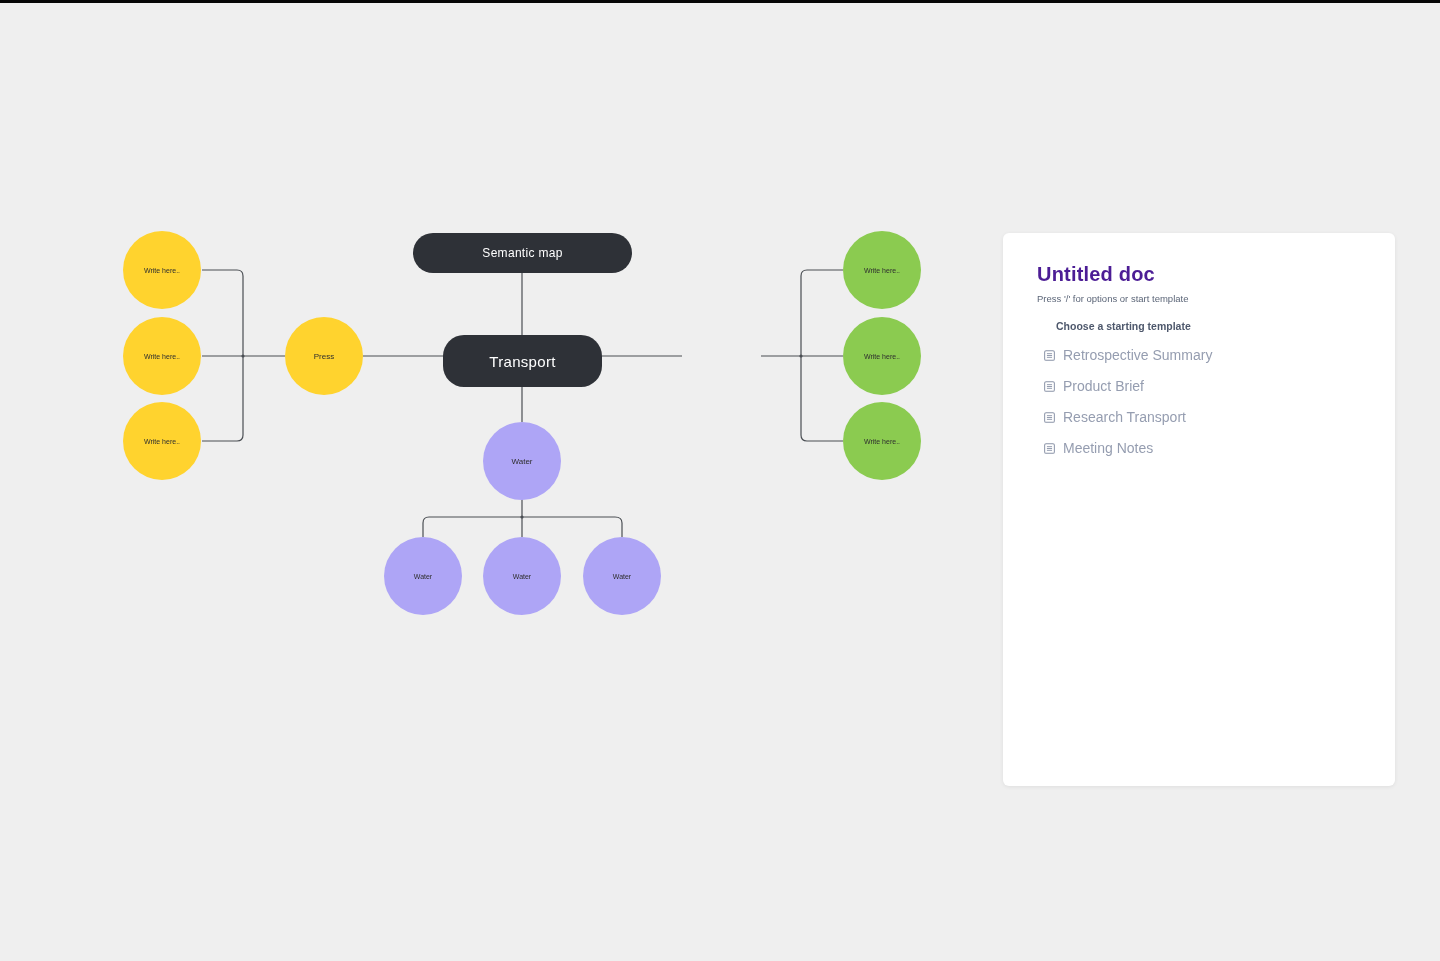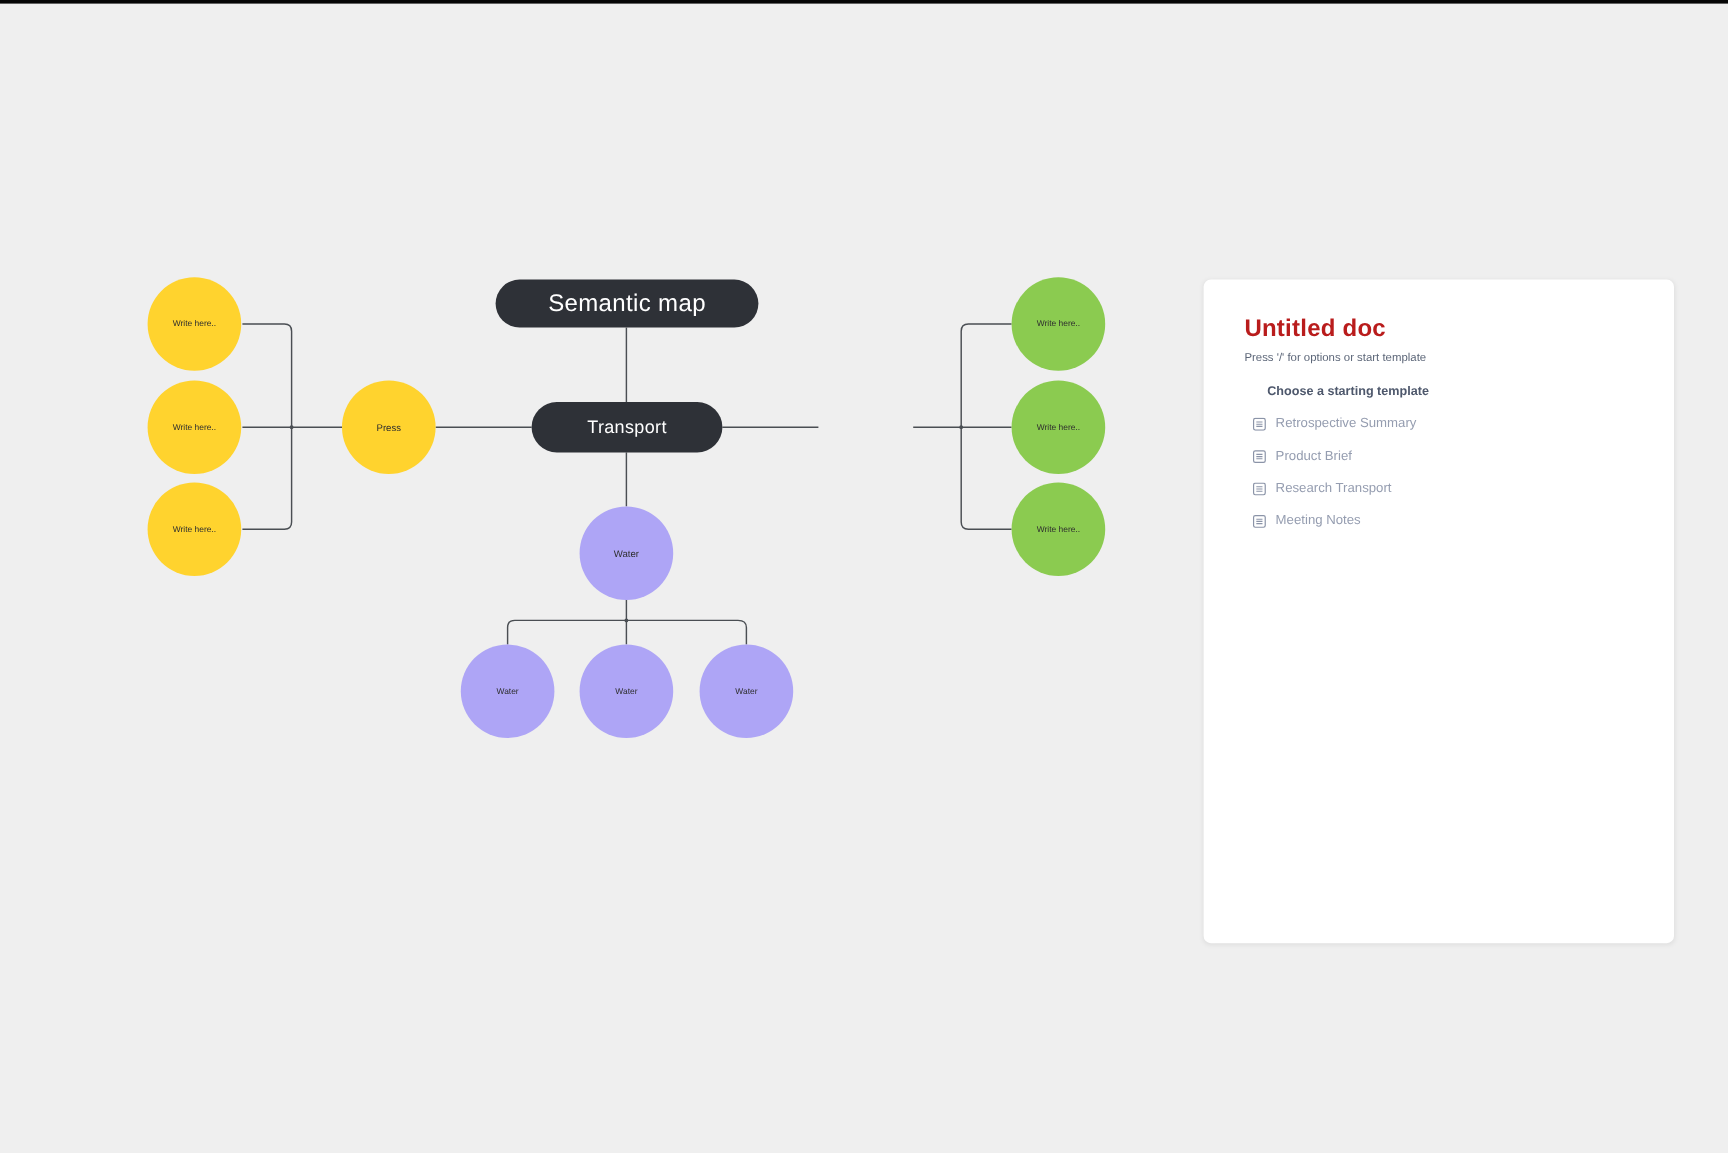--- a/index.html
+++ b/index.html
@@ -11,39 +11,39 @@
     position:relative;
   }
   .topbar { position:absolute; top:0; left:0; width:1440px; height:3px; background:#060606; z-index:5; }
   .canvas { position:absolute; inset:0; }
   .connectors { position:absolute; top:0; left:0; z-index:1; }
   .node {
     position:absolute; display:flex; align-items:center; justify-content:center;
     text-align:center; z-index:2; cursor:pointer; user-select:none;
   }
   .pill { background:#2e3137; color:#ffffff; letter-spacing:.3px; }
-  .pill.root   { left:413px; top:233px; width:219px; height:40px; border-radius:20px; font-size:20px; }
-  .pill.center { left:443px; top:335px; width:159px; height:42px; border-radius:21px; font-size:15px; }
+  .pill.root   { left:413px; top:233px; width:219px; height:40px; border-radius:20px; font-size:12px; }
+  .pill.center { left:443px; top:335px; width:159px; height:52px; border-radius:21px; font-size:15px; }
   .circle { width:78px; height:78px; border-radius:50%; font-size:7px; color:#2e2e2e; }
   .yellow { background:#ffd32e; }
   .green  { background:#8bcb50; }
   .purple { background:#aea5f6; }
 
   .doc-panel {
     position:absolute; left:1003px; top:233px; width:392px; height:553px;
     background:#ffffff; border-radius:6px; box-shadow:0 1px 4px rgba(0,0,0,.07);
     padding:30px 34px; z-index:3;
   }
-  .doc-title { font-size:20px; font-weight:700; color:#b91c1c; letter-spacing:.2px; cursor:text; }
+  .doc-title { font-size:20px; font-weight:700; color:#4c1d95; letter-spacing:.2px; cursor:text; }
   .doc-hint  { margin-top:7px; font-size:9.5px; color:#5c6678; cursor:text; }
   .tpl-heading { margin-top:16px; font-size:10.5px; font-weight:700; color:#4e586c;margin-left:19px; }
   .tpl-list { margin-top:5px; }
   .tpl-item {
     display:flex; align-items:center; gap:8px; margin-top:15px; margin-left:7px;
-    color:#959db0; font-size:11px; cursor:pointer;
+    color:#959db0; font-size:14px; cursor:pointer;
   }
   .tpl-icon { width:11px; height:11px; flex:0 0 auto; color:#8b94a8; display:block; }
 </style>
 </head>
 <body>
 
 <div class="topbar"></div>
 
 <div class="canvas">
 

